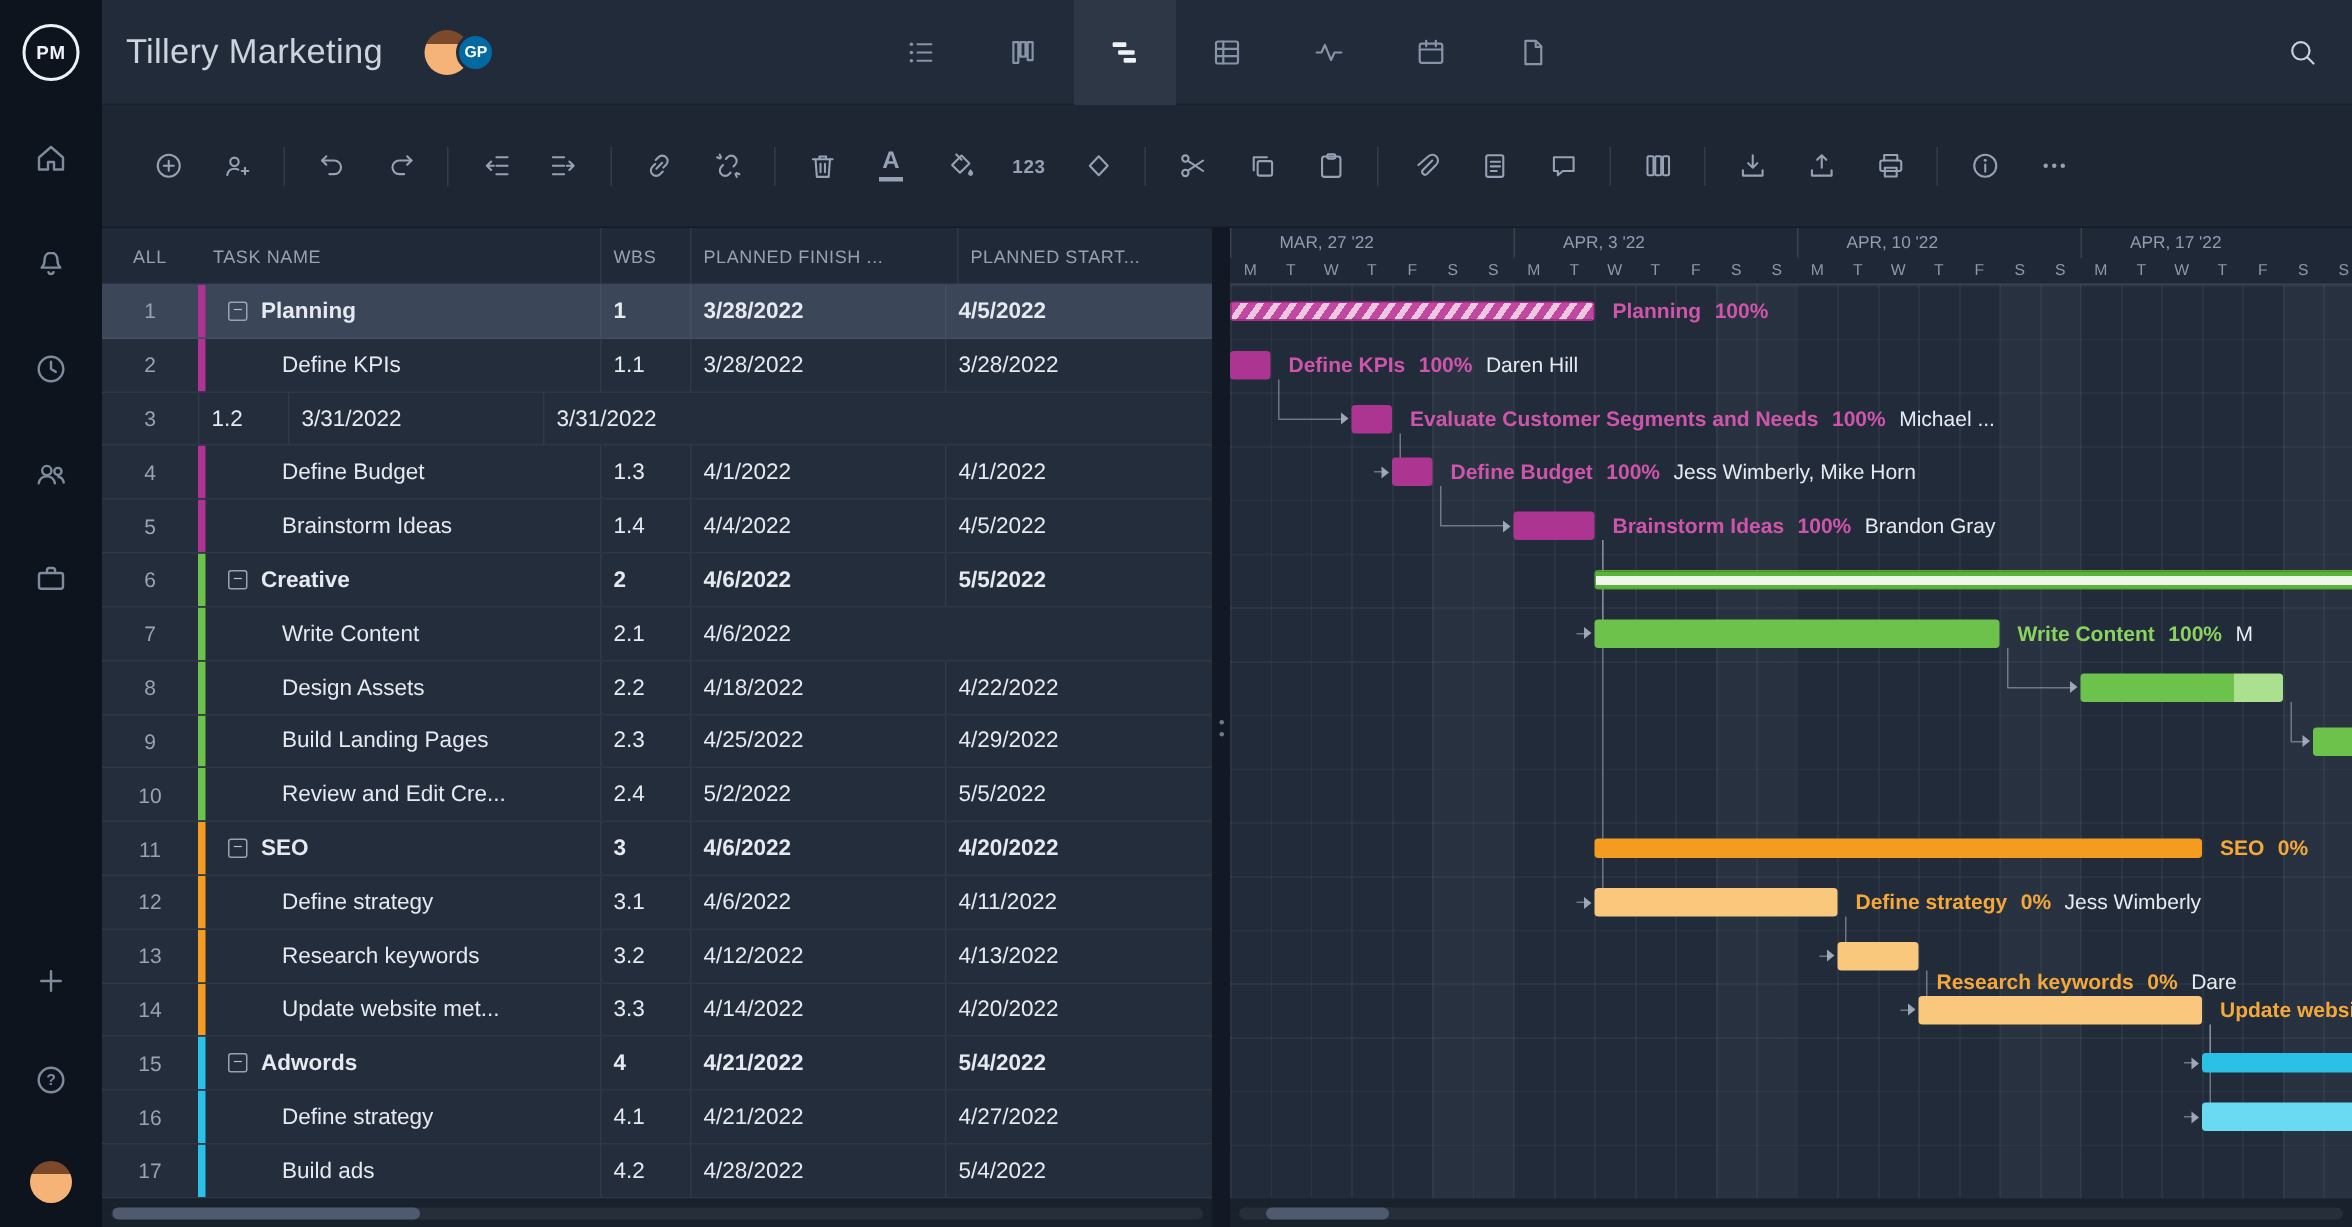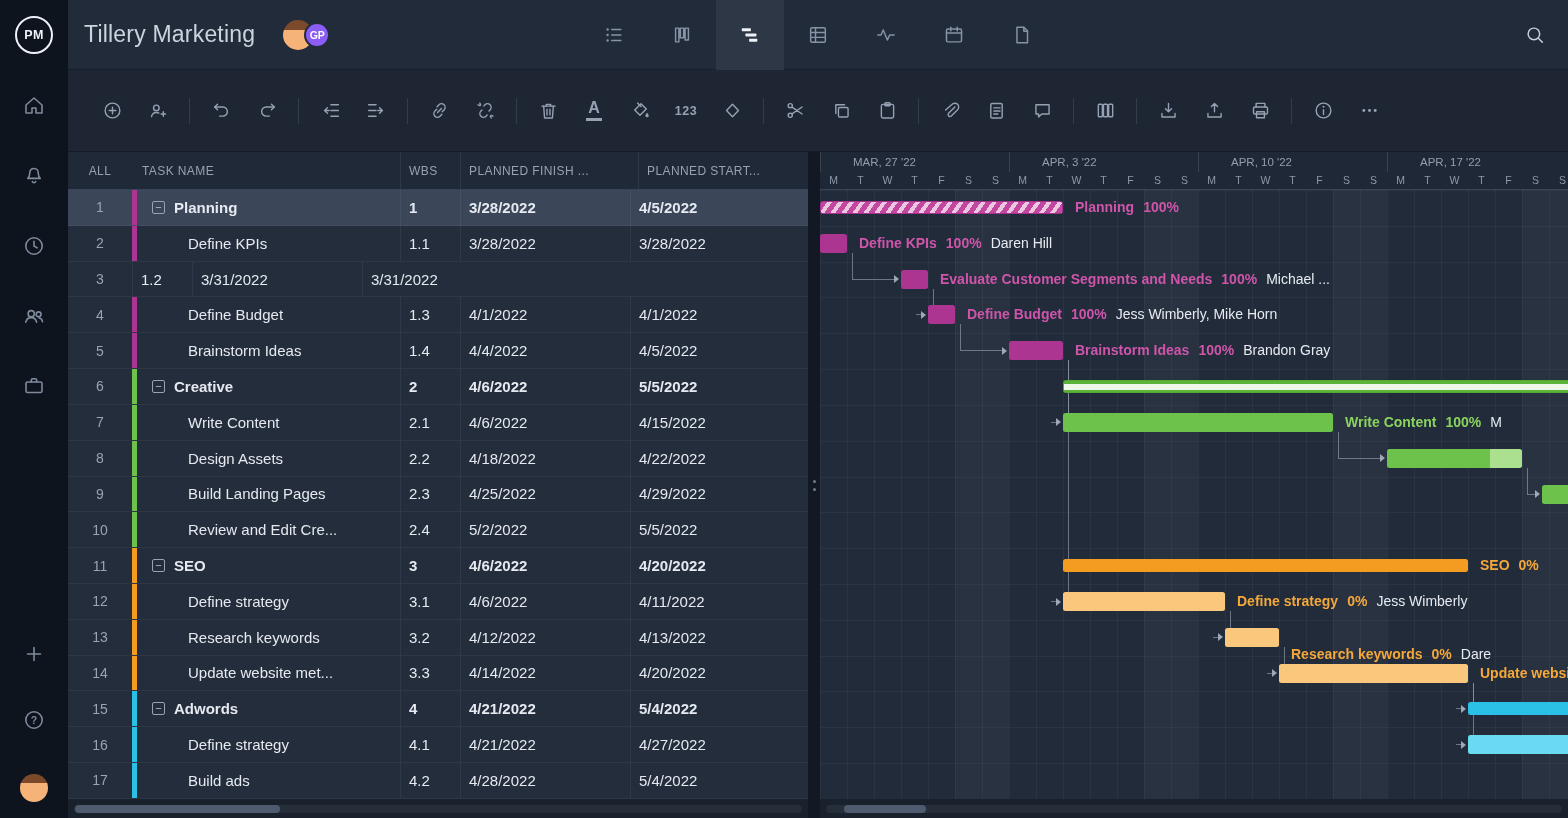--- a/index.html
+++ b/index.html
@@ -19,21 +19,21 @@
   .side-ic{width:24px;height:24px;color:#7e8a9d;}
   .side-ic svg{width:24px;height:24px;}
   .side-avatar{width:28px;height:28px;border-radius:50%;background:linear-gradient(#7c4a2a 0 32%,#f5b377 32%);}
 
   
   .topbar{position:absolute;left:68px;top:0;right:0;height:70px;background:#212b3a;
           border-bottom:1px solid #18202c;display:flex;align-items:center;z-index:5;}
   .title{margin-left:16px;font-size:23px;color:#ccd3dd;letter-spacing:.2px;}
   .avatars{display:flex;align-items:center;margin-left:28px;}
   .av1{width:30px;height:30px;border-radius:50%;background:linear-gradient(#7c4a2a 0 32%,#f5b377 32%);}
-  .av2{width:26px;height:26px;border-radius:50%;background:#8b5cf6;color:#fff;font-size:10.5px;font-weight:bold;
+  .av2{width:26px;height:26px;border-radius:50%;background:#0369a1;color:#fff;font-size:10.5px;font-weight:bold;
        display:flex;align-items:center;justify-content:center;margin-left:-9px;border:2px solid #212b3a;}
   .tabs{position:absolute;left:50%;transform:translateX(-50%);top:0;height:70px;display:flex;}
   .tab{width:68px;height:70px;display:flex;align-items:center;justify-content:center;color:#8793a6;}
   .tab svg{width:22px;height:22px;}
   .tab.active{background:#2d3745;color:#eef1f6;}
   .search{position:absolute;right:22px;top:24px;width:22px;height:22px;color:#c9d1dc;}
   .search svg{width:22px;height:22px;}
 
   
   .toolbar{position:absolute;left:68px;top:70px;right:0;height:82px;background:#1d2632;
@@ -478,21 +478,20 @@
             <div class="cell cfin">5/5/2022</div>
           </div>
           <div class="trow lvl1">
             <div class="cell cnum">7</div>
             <div class="cell cname">
               <div class="cstrip" style="background: rgb(108, 194, 74);"></div>
               <span class="tname">Write Content</span>
             </div>
             <div class="cell cwbs">2.1</div>
             <div class="cell cstart">4/6/2022</div>
-            <div class="cell cfin">4/15/2022</div>
           </div>
           <div class="trow lvl1">
             <div class="cell cnum">8</div>
             <div class="cell cname">
               <div class="cstrip" style="background: rgb(108, 194, 74);"></div>
               <span class="tname">Design Assets</span>
             </div>
             <div class="cell cwbs">2.2</div>
             <div class="cell cstart">4/18/2022</div>
             <div class="cell cfin">4/22/2022</div>

